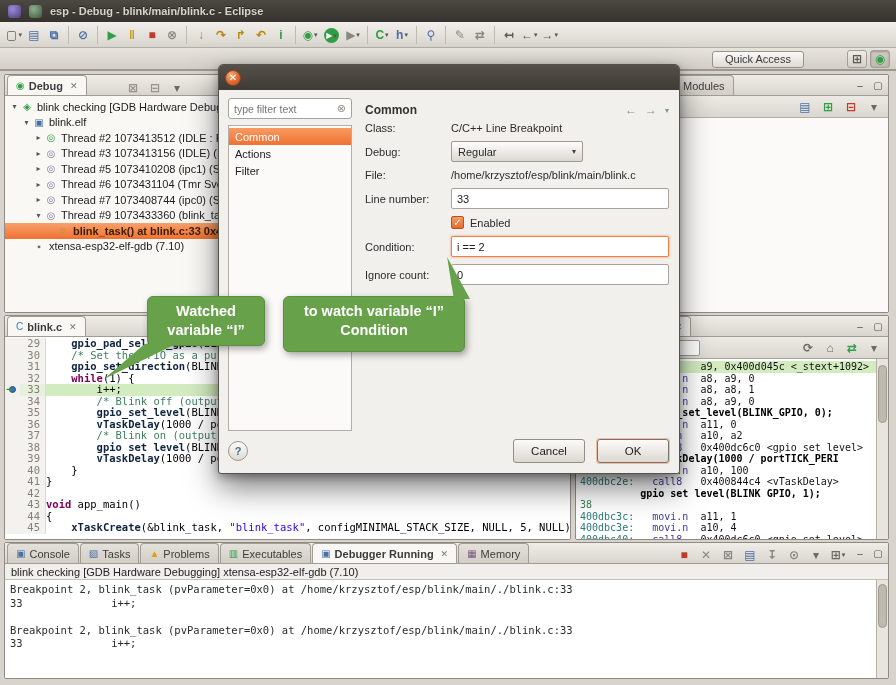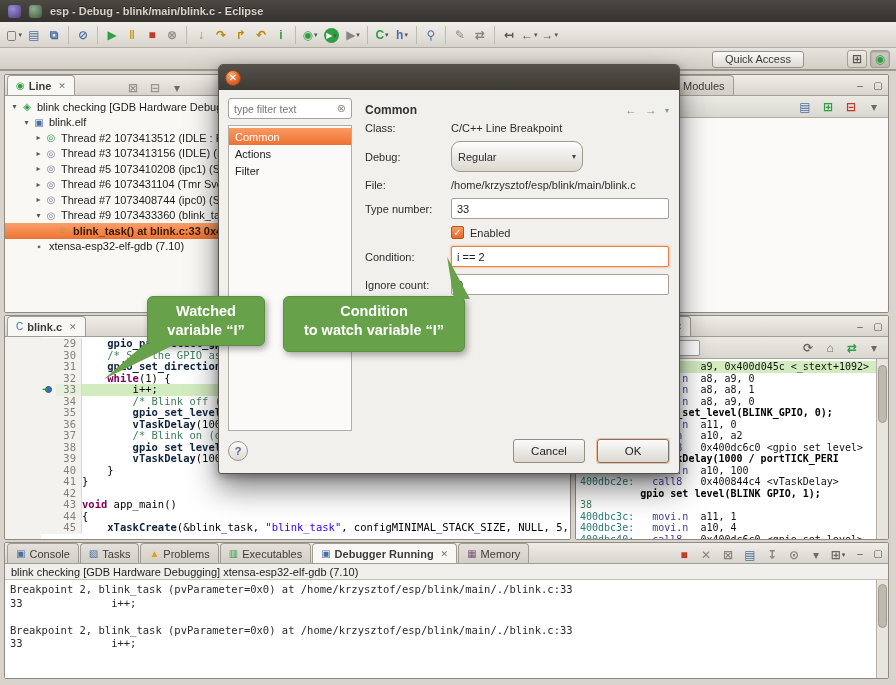--- a/index.html
+++ b/index.html
@@ -47,21 +47,21 @@
   .tree-row{height:15.5px;display:flex;align-items:center;white-space:nowrap;font-size:11px;color:#1d1d1d;overflow:hidden;}
   .tree-row .tw{width:11px;font-size:8px;color:#5c5850;text-align:center;flex:none;}
   .tree-row .ti{width:14px;font-size:10px;text-align:center;flex:none;margin-right:3px;}
   .tree-row.sel{background:linear-gradient(#f9a06a,#ee7231);color:#3a1c08;font-weight:bold;}
 
   
   .reg-toolbar{position:absolute;left:0;top:21px;right:0;height:22px;background:linear-gradient(#eceae5,#dbd7d0);border-bottom:1px solid #b3aea5;display:flex;justify-content:flex-end;align-items:center;padding-right:4px;gap:3px;}
   .reg-body{position:absolute;left:0;top:43px;right:0;bottom:0;background:#fbfaf8;}
 
   
-  .ed-body{position:absolute;left:0;top:21px;right:0;bottom:0;background:#ffffff;font-family:"DejaVu Sans Mono","Liberation Mono",monospace;font-size:10.5px;padding-top:1px;margin-left:36px;}
+  .ed-body{position:absolute;left:0;top:21px;right:0;bottom:0;background:#ffffff;font-family:"DejaVu Sans Mono","Liberation Mono",monospace;font-size:10.5px;padding-top:1px;}
   .ed-line{height:11.5px;line-height:11.5px;display:flex;}
   .ed-gut{width:15px;flex:none;position:relative;background:#f4f2ee;}
   .bp-dot{position:absolute;left:4px;top:2px;width:7px;height:7px;border-radius:50%;background:#3d6fb0;border:1px solid #24548f;}
   .bp-arr{position:absolute;left:1px;top:-1px;color:#2f9c2f;font-weight:bold;font-size:10px;}
   .ed-num{width:26px;flex:none;text-align:right;padding-right:5px;color:#858075;background:#f4f2ee;border-right:1px solid #ddd8d0;}
   .ed-code{white-space:pre;flex:1;overflow:hidden;}
   .ed-line.cur .ed-code{background:#d2ecc0;}
   .ed-line.cur .ed-num{background:#e6f0dc;}
   .pl{color:#000;} .kw{color:#7f0055;font-weight:bold;} .cm{color:#3f7f5f;} .str{color:#2a00ff;} .fn{color:#10243f;font-weight:bold;}
 
@@ -95,21 +95,21 @@
   .dlg-item.sel{background:linear-gradient(#f99a62,#ee7231);color:#fff;}
   .dlg-content{position:absolute;left:146px;right:10px;top:33px;bottom:42px;}
   .dlg-head{display:flex;align-items:center;height:24px;}
   .dlg-head .h{font-weight:bold;font-size:12px;color:#333;}
   .dlg-nav{margin-left:auto;display:flex;gap:8px;color:#7d9b7d;font-size:12px;align-items:center;}
   .fld{display:flex;align-items:center;margin-bottom:7px;}
   .fld .lab{width:86px;flex:none;color:#2c2c2c;}
   .fld .val{color:#2c2c2c;}
   .txt{flex:1;height:21px;border:1px solid #a8a29a;border-radius:2px;background:#fff;padding:0 5px;font-size:11px;font-family:"Liberation Sans",sans-serif;color:#222;outline:none;}
   .txt.focus{border:1px solid #e8824a;box-shadow:0 0 2px 1px rgba(240,122,60,.35);}
-  .select{width:132px;height:31px;border:1px solid #a09a90;border-radius:9px;background:linear-gradient(#fdfdfc,#dcd8d1);display:flex;align-items:center;padding:0 6px;}
+  .select{width:132px;height:21px;border:1px solid #a09a90;border-radius:2px;background:linear-gradient(#fdfdfc,#dcd8d1);display:flex;align-items:center;padding:0 6px;}
   .select .sv{flex:1;}
   .select .sc{font-size:8px;color:#444;}
   .chk{width:13px;height:13px;flex:none;border-radius:2px;background:linear-gradient(#f59c64,#e8692c);border:1px solid #b5531f;color:#fff;font-size:10px;line-height:11px;text-align:center;font-weight:bold;margin-right:6px;}
   .dlg-foot{position:absolute;left:9px;right:10px;bottom:10px;height:24px;display:flex;align-items:center;}
   .help-btn{width:20px;height:20px;border-radius:50%;border:1px solid #9a958c;background:linear-gradient(#fcfbfa,#dfdbd4);color:#4a6a8a;font-weight:bold;display:flex;align-items:center;justify-content:center;}
   .dlg-foot .sp{flex:1;}
   .btn{height:24px;min-width:72px;padding:0 16px;border:1px solid #948e84;border-radius:3px;background:linear-gradient(#fcfbfa,#dcd8d1);color:#222;display:inline-flex;align-items:center;justify-content:center;font-size:11.5px;}
   .btn.default{border-color:#7a756c;box-shadow:0 0 0 1px rgba(233,125,62,.45);}
   .btn + .btn{margin-left:12px;}
 
@@ -173,21 +173,21 @@
         <span class="tb-ico" style="color: rgb(94, 90, 82);">⊞</span>
         <span class="tb-ico active" style="color: rgb(47, 158, 68);">◉</span>
       </span>
   </div>
 
   <div class="panel debug-panel">
     <div class="tabbar">
       <span id="debug-tabs" style="display:inline-flex;align-items:flex-end;">
           <span class="tab sel">
             <span class="tico" style="color: rgb(47, 158, 68);">◉</span>
-            <span>Line</span>
+            <span>Debug</span>
             <span class="tclose">✕</span>
           </span>
         </span>
       <span class="view-toolbar" id="debug-view-toolbar" style="left:118px;">
           <span class="tb-ico" style="color: rgb(154, 149, 140);">⊠</span>
           <span class="tb-ico" style="color: rgb(154, 149, 140);">⊟</span>
           <span class="tb-ico" style="color: rgb(110, 106, 98);">▾</span>
         </span>
       <span class="panel-btns">
         <span class="pbtn">–</span>
@@ -522,21 +522,21 @@
           <span class="sc">▾</span>
         </span>
       </div>
 
       <div class="fld">
         <span class="lab">File:</span>
         <span class="val">/home/krzysztof/esp/blink/main/blink.c</span>
       </div>
 
       <div class="fld">
-        <span class="lab">Type number:</span>
+        <span class="lab">Line number:</span>
         <input class="txt" value="33" style="">
       </div>
 
       <div class="fld">
         <span class="lab"></span>
         <span class="chk">✓</span>
         <span>Enabled</span>
       </div>
 
       <div class="fld">
@@ -557,18 +557,18 @@
       <span class="btn default">OK</span>
     </div>
   </div>
 
   <div class="callout" id="callout-watched">
     <div>Watched</div>
     <div>variable “I”</div>
     <div class="tail"></div>
   </div>
   <div class="callout" id="callout-condition">
+    <div>to watch variable “I”</div>
     <div>Condition</div>
-    <div>to watch variable “I”</div>
     <div class="tail"></div>
   </div>
 
 </div>
 
 </body></html>

